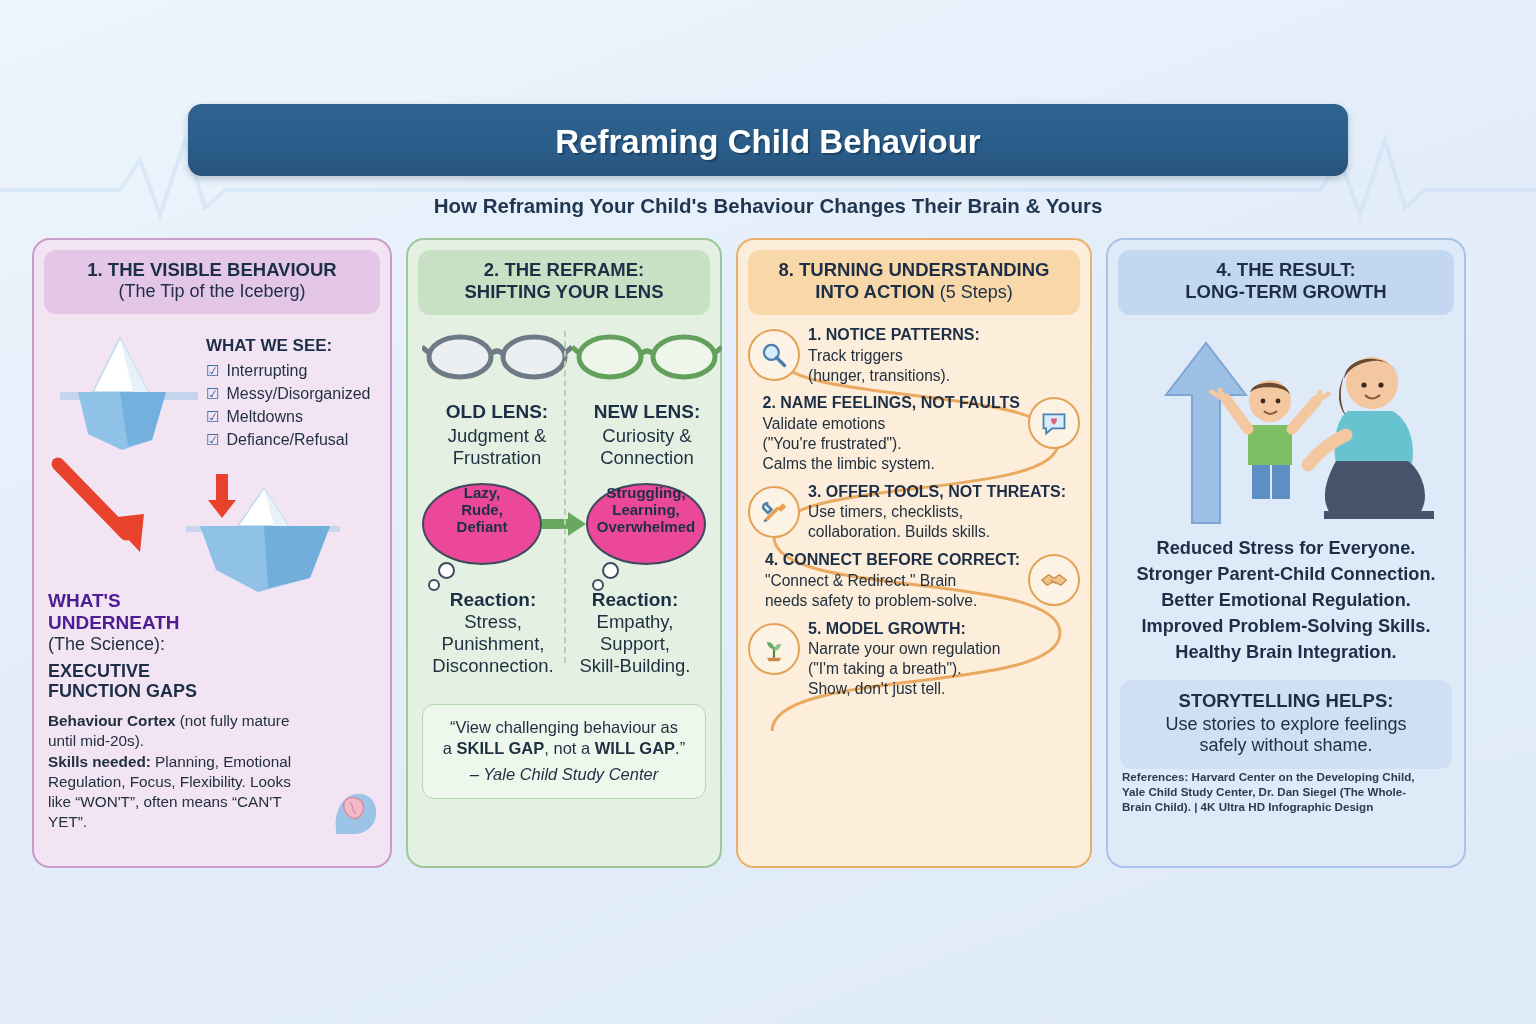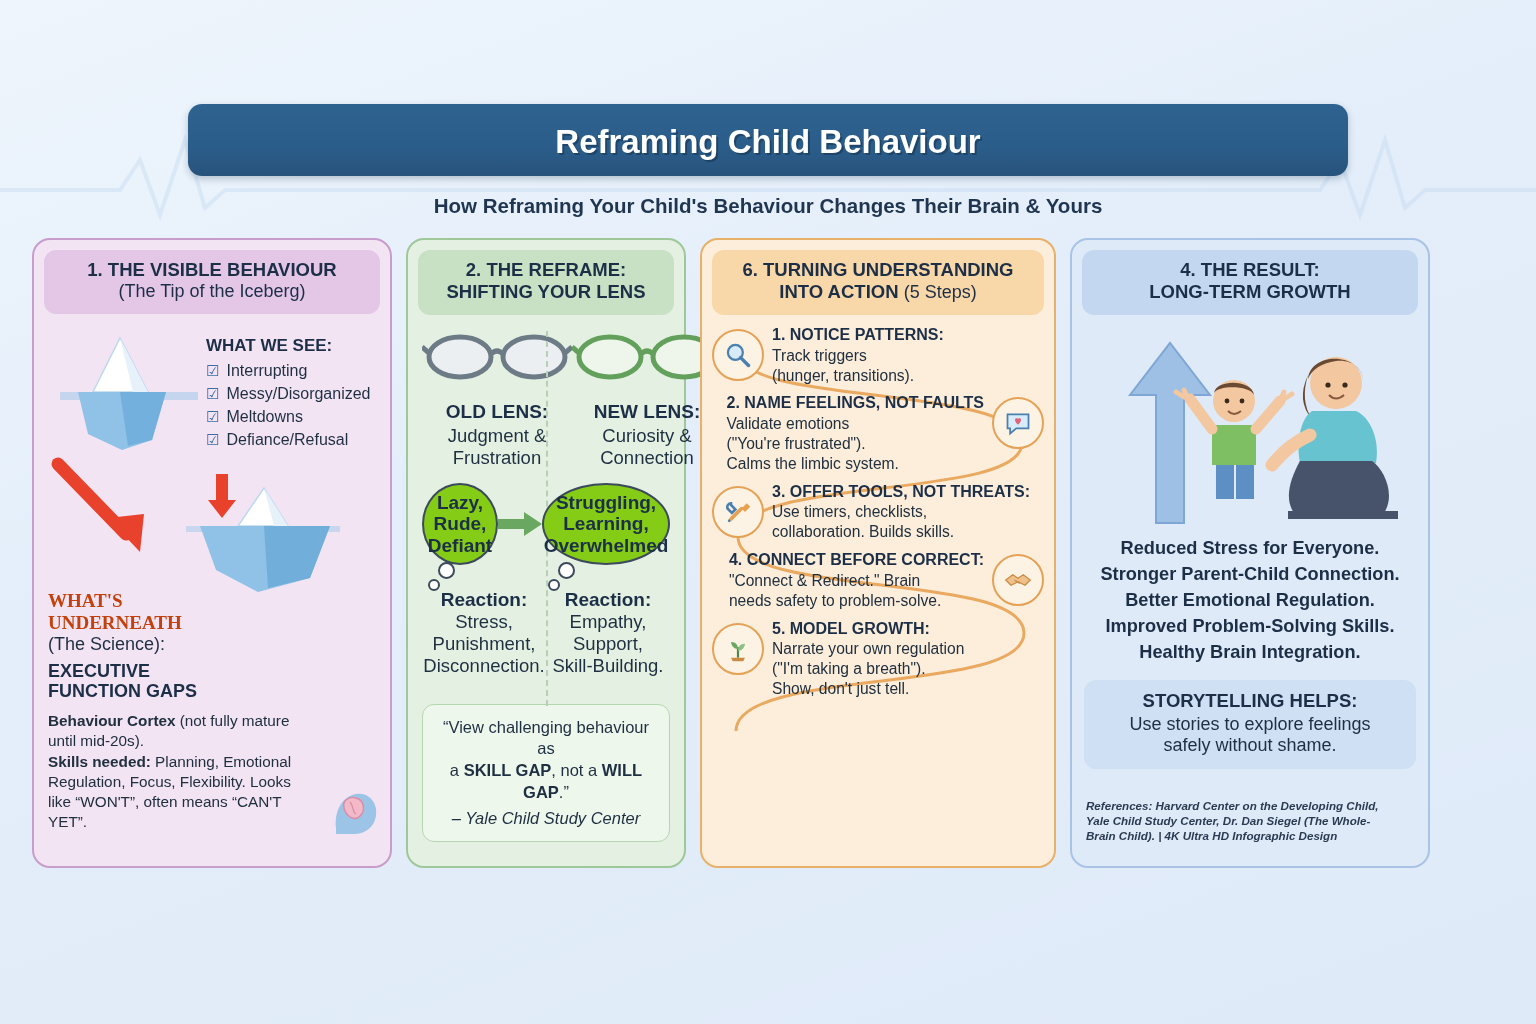--- a/index.html
+++ b/index.html
@@ -70,21 +70,21 @@
     padding: 0 8px;
     align-items: flex-start;
   }
   .col {
     border-radius: 18px;
     border: 2px solid;
     box-sizing: border-box;
     position: relative;
   }
   .col-1 { width: 360px; background: #f3e4f4; border-color: #c89ccb; min-height: 630px; }
-  .col-2 { width: 280px; background: #e4f1e2; border-color: #9fc89a; min-height: 630px; }
+  .col-2 { width: 316px; background: #e4f1e2; border-color: #9fc89a; min-height: 630px; }
   .col-3 { width: 356px; background: #fdeedb; border-color: #e8b069; min-height: 630px; }
   .col-4 { width: 360px; background: #dfeaf8; border-color: #a8c3e6; min-height: 630px; }
 
   .col-head {
     margin: 10px 10px 0;
     border-radius: 12px;
     text-align: center;
     padding: 9px 6px 11px;
     font-weight: bold;
     color: #1c2f47;
@@ -102,21 +102,21 @@
   .c1-body { padding: 8px 14px 14px; position: relative; }
   .berg-row { display: flex; gap: 6px; }
   .berg-a { width: 152px; height: 130px; flex: none; }
   .see-block { padding-top: 14px; }
   .see-title { font-size: 17px; font-weight: bold; color: #1c2f47; margin-bottom: 6px; }
   .see-item { font-size: 16px; color: #1f2f42; margin: 5px 0; display: flex; gap: 7px; align-items: center; }
   .tick { color: #3c6ea5; font-size: 15px; }
   .mid-row { display: flex; align-items: flex-start; margin-top: 2px; }
   .arrow-svg { width: 130px; height: 120px; }
   .berg-b { width: 175px; height: 122px; margin-left: -6px; margin-top: 18px; }
-  .under-title { font-size: 19px; font-weight: bold; color: #c2410c; line-height: 1.15; margin-top: -6px; font-family: Liberation Serif, serif; }
+  .under-title { font-size: 19px; font-weight: bold; color: #4c1d95; line-height: 1.15; margin-top: -6px; }
   .under-sub { font-size: 18px; color: #1f2f42; }
   .exec { font-size: 18px; font-weight: bold; color: #1c2f47; line-height: 1.15; margin-top: 6px; }
   .para { font-size: 15.3px; color: #20303f; line-height: 1.32; margin-top: 9px; max-width: 260px; }
   .para b { font-weight: bold; }
   .brain-ico { position: absolute; right: 10px; bottom: 10px; width: 52px; height: 52px; }
 
   
   .c2-body { padding: 12px 14px 14px; position: relative; }
   .divider {
     position: absolute;
@@ -125,25 +125,25 @@
   }
   .lens-row { display: flex; justify-content: space-between; }
   .lens-col { width: 156px; text-align: center; }
   .glasses { height: 56px; }
   .lens-name { font-size: 19px; font-weight: bold; color: #1c2f47; margin-top: 14px; }
   .lens-desc { font-size: 18.5px; color: #1f2f42; line-height: 1.2; margin-top: 2px; }
   .bubble-row { display: flex; justify-content: space-between; align-items: center; margin-top: 14px; }
   .bubble {
     width: 124px; height: 78px;
     border: 2px solid #3c4a5c;
-    background: #84cc16;
+    background: #ec4899;
     border-radius: 50%;
-    display: flex; align-items: center; justify-content: center;
+    display: flex; justify-content: center;
     text-align: center;
-    font-size: 19px; font-weight: bold; color: #1c2f47;
+    font-size: 15px; font-weight: bold; color: #1c2f47;
     line-height: 1.12;
     position: relative;
   }
   .bubble::after, .bubble::before {
     content: "";
     position: absolute;
     border: 2px solid #3c4a5c;
     background: #fff;
     border-radius: 50%;
   }
@@ -193,27 +193,26 @@
   .story-box {
     margin-top: 14px;
     background: #cfdff4;
     border-radius: 12px;
     padding: 10px 12px 12px;
     text-align: center;
   }
   .story-title { font-size: 18.5px; font-weight: bold; color: #1c2f47; }
   .story-text { font-size: 18px; color: #1f2f42; line-height: 1.2; margin-top: 2px; }
   .refs {
-    margin-top: 29px;
+    margin-top: 0;
     font-size: 11.6px;
     font-weight: bold;
     color: #2a3b52;
     line-height: 1.3;
     padding: 0 2px;
-    font-style: italic;
   }
 </style>
 </head>
 <body>
 
 <svg class="ecg" viewBox="0 0 1536 120" preserveAspectRatio="none">
   <path d="M0,70 L120,70 L140,40 L160,95 L185,20 L205,88 L225,70 L1320,70 L1340,40 L1360,95 L1385,20 L1405,88 L1425,70 L1536,70" fill="none" stroke="#bcd6ef" stroke-width="4"></path>
 </svg>
 
 <div class="page">
@@ -381,21 +380,21 @@
           <div>
             <span>a </span><b>SKILL GAP</b><span>, not a </span><b>WILL GAP</b><span>.”</span>
           </div>
           <div class="quote-src">– Yale Child Study Center</div>
         </div>
       </div>
     </div>
 
     <div class="col col-3">
       <div class="col-head">
-        <div class="ch-line1">6. TURNING UNDERSTANDING</div>
+        <div class="ch-line1">8. TURNING UNDERSTANDING</div>
         <div class="ch-line2">
           <span>INTO ACTION</span>
           <span class="ch-sub">(5 Steps)</span>
         </div>
       </div>
       <div class="c3-body">
         <svg class="path" viewBox="0 0 356 560">
           <path d="M40,40 C40,90 320,70 320,128 C320,186 36,160 36,222 C36,284 322,256 322,318 C322,380 34,352 34,416" fill="none" stroke="#e9a960" stroke-width="3"></path>
         </svg>
 

